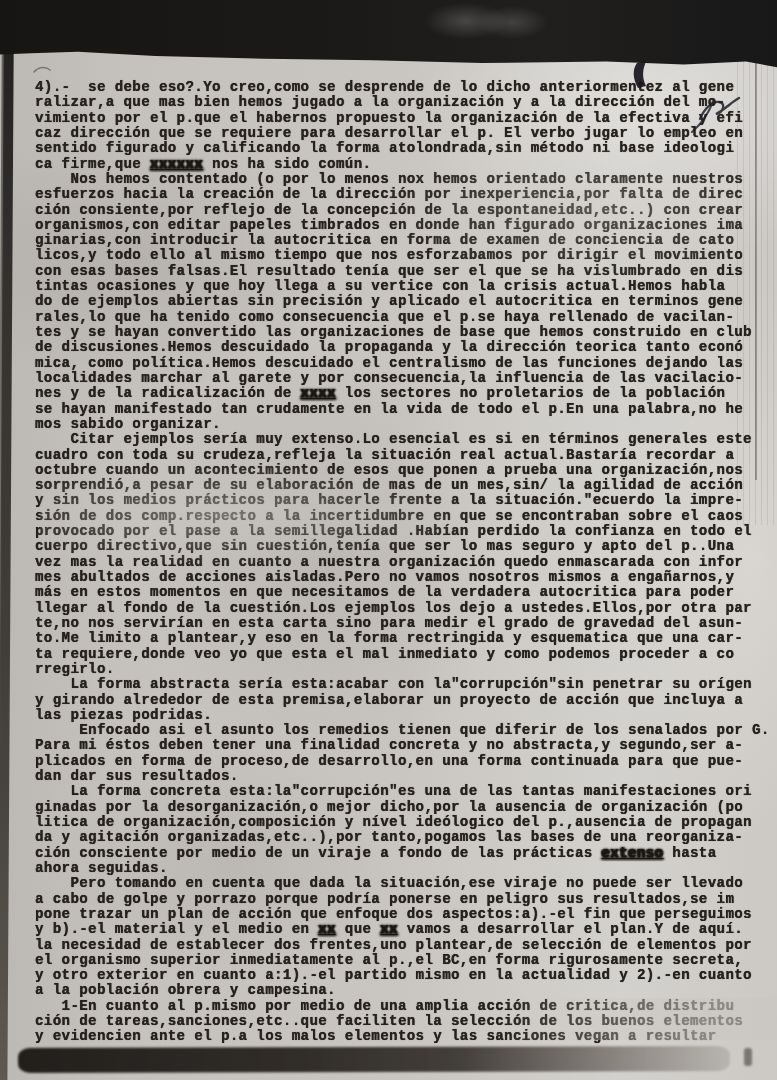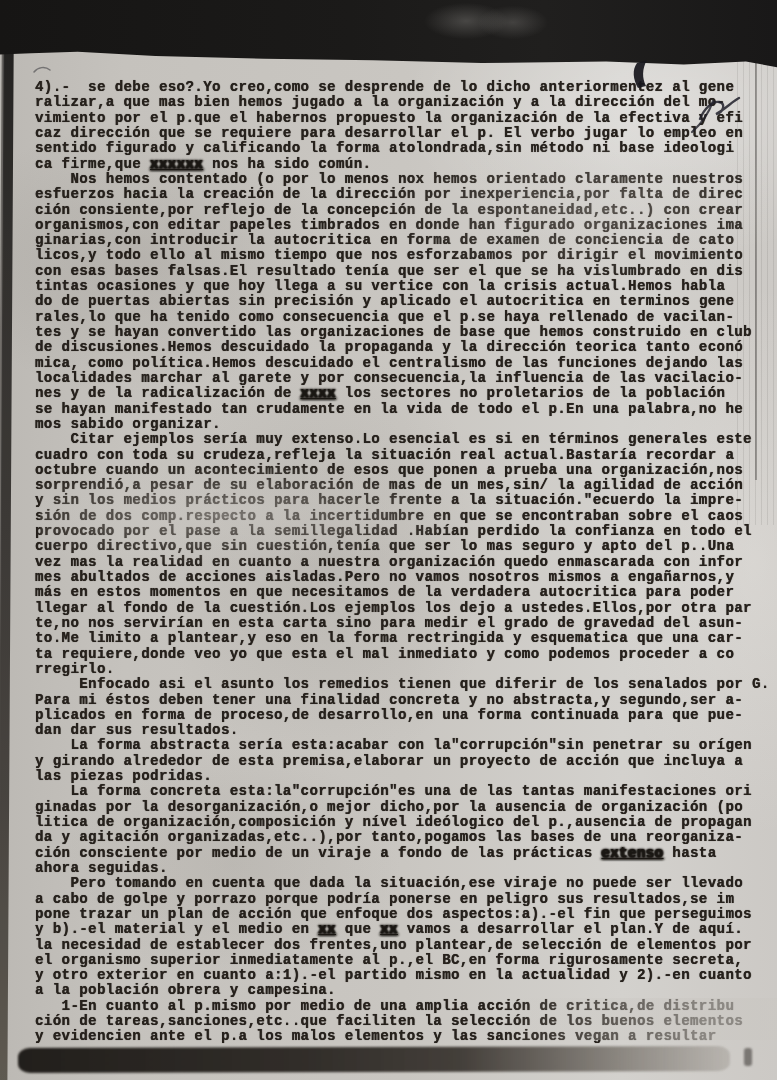--- a/index.html
+++ b/index.html
@@ -86,21 +86,21 @@
 caz dirección que se requiere para desarrollar el p. El verbo jugar lo empleo en
 sentido figurado y calificando la forma atolondrada,sin método ni base ideologi
 ca firme,que <span class="ovr">xxxxxx</span> nos ha sido común.</div><div class="para">    Nos hemos contentado (o por lo menos nox hemos orientado claramente nuestros
 esfuerzos hacia la creación de la dirección por inexperiencia,por falta de direc
 ción consiente,por reflejo de la concepción de la espontaneidad,etc..) con crear
 organismos,con editar papeles timbrados en donde han figurado organizaciones ima
 ginarias,con introducir la autocritica en forma de examen de conciencia de cato
 licos,y todo ello al mismo tiempo que nos esforzabamos por dirigir el movimiento
 con esas bases falsas.El resultado tenía que ser el que se ha vislumbrado en dis
 tintas ocasiones y que hoy llega a su vertice con la crisis actual.Hemos habla
-do de <span class="u">puertas abiertas</span> sin precisión y aplicado el <span class="u">autocritica</span> en terminos gene
+do de <span class="u">ejemplos abiertas</span> sin precisión y aplicado el <span class="u">autocritica</span> en terminos gene
 rales,lo que ha tenido como consecuencia que el p.se haya <span class="u">rellenado</span> de vacilan-
 tes y se hayan convertido las organizaciones de base que hemos construido en club
 de discusiones.Hemos descuidado la propaganda y la dirección teorica tanto econó
 mica, como política.Hemos descuidado el centralismo de las funciones dejando las
 localidades marchar al garete y por consecuencia,la influencia de las vacilacio-
 nes y de la radicalización de <span class="ovr">xxxx</span> los sectores no proletarios de la población
 se hayan manifestado tan crudamente en la vida de todo el p.En una palabra,no he
 mos sabido organizar.</div><div class="para">    Citar ejemplos sería muy extenso.Lo esencial es si en términos generales este
 cuadro con toda su crudeza,refleja la situación real actual.Bastaría recordar a
 octubre cuando un acontecimiento de esos que ponen a prueba una organización,nos
@@ -109,26 +109,26 @@
 sión de dos comp.respecto a la incertidumbre en que se encontraban sobre el caos
 provocado por el pase a la semillegalidad .Habían perdido la confianza en todo el
 cuerpo directivo,que sin cuestión,tenía que ser lo mas seguro y apto del p..Una
 vez mas la realidad en cuanto a nuestra organización quedo enmascarada con infor
 mes abultados de acciones aisladas.Pero no vamos nosotros mismos a engañarnos,y
 más en estos momentos en que necesitamos de la verdadera autocritica para poder
 llegar al fondo de la cuestión.Los ejemplos los dejo a ustedes.Ellos,por otra par
 te,no nos servirían en esta carta sino para medir el grado de gravedad del asun-
 to.Me limito a plantear,y eso en la forma rectringida y esquematica que una car-
 ta requiere,donde veo yo que esta el mal inmediato y como podemos proceder a co
-rregirlo.</div><div class="para">     Enfocado asi el asunto los remedios tienen que diferir de los senalados por G.
+rregirlo.</div><div class="para">    La forma abstracta sería esta:acabar con la"corrupción"sin penetrar su orígen
+y girando alrededor de esta premisa,elaborar un proyecto de acción que incluya a
+las piezas podridas.</div><div class="para">     Enfocado asi el asunto los remedios tienen que diferir de los senalados por G.
 Para mi éstos deben tener una finalidad concreta y no abstracta,y segundo,ser a-
 plicados en forma de proceso,de desarrollo,en una forma continuada para que pue-
-dan dar sus resultados.</div><div class="para">    La forma abstracta sería esta:acabar con la"corrupción"sin penetrar su orígen
-y girando alrededor de esta premisa,elaborar un proyecto de acción que incluya a
-las piezas podridas.</div><div class="para">    La forma concreta esta:la"corrupción"es una de las tantas manifestaciones ori
+dan dar sus resultados.</div><div class="para">    La forma concreta esta:la"corrupción"es una de las tantas manifestaciones ori
 ginadas por la desorganización,o mejor dicho,por la ausencia de organización (po
 litica de organización,composición y nível ideólogico del p.,ausencia de propagan
 da y agitación organizadas,etc..),por tanto,pogamos las bases de una reorganiza-
 ción consciente por medio de un viraje a fondo de las prácticas <span class="ovr">extenso</span> hasta
 ahora seguidas.</div><div class="para">    Pero tomando en cuenta que dada la situación,ese viraje no puede ser llevado
 a cabo de golpe y porrazo porque podría ponerse en peligro sus resultados,se im
 pone trazar un plan de acción que enfoque dos aspectos:a).-el fin que perseguimos
 y b).-el material y el medio en <span class="ovr">xx</span> que <span class="ovr">xx</span> vamos a desarrollar el plan.Y de aquí.
 la necesidad de establecer dos frentes,uno <span class="u">plantear</span>,de selección de elementos por
 el organismo superior inmediatamente al p.,el BC,en forma rigurosamente secreta,

